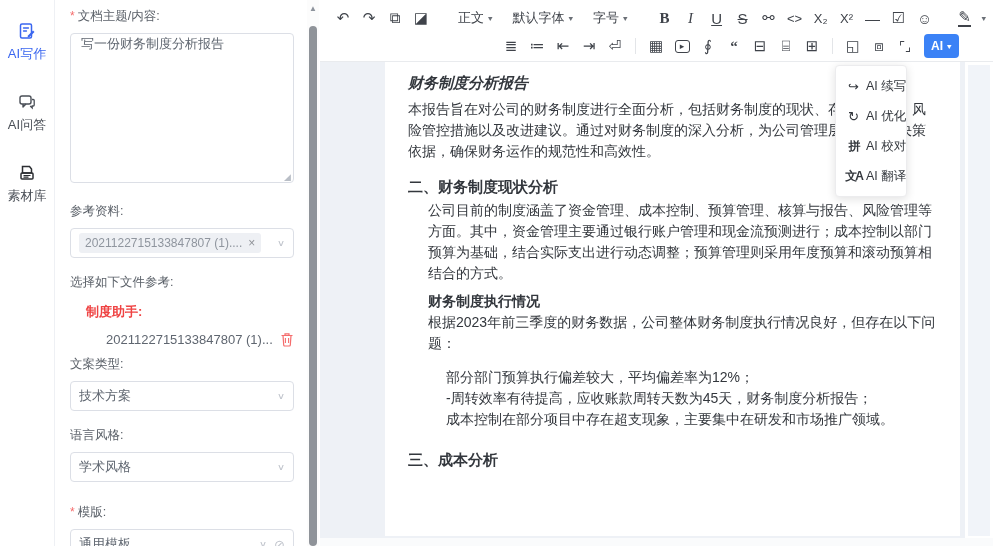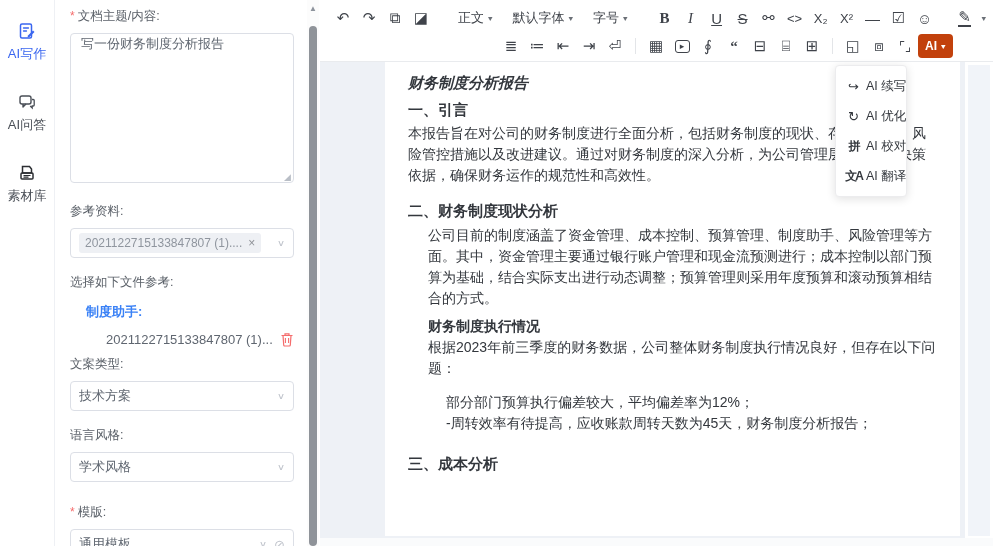--- a/index.html
+++ b/index.html
@@ -27,21 +27,21 @@
   .ta-grip { position:absolute; right:3px; bottom:5px; font-size:9px; color:#b9bec6; }
   .fgroup { margin-top:16px; }
   .selectbox { margin-top:8px; height:30px; border:1px solid #dcdfe6; border-radius:4px;
      display:flex; align-items:center; padding:0 8px; font-size:13px; color:#5f6670;
      background:#fff; position:relative; cursor:pointer; }
   .selectbox .chev { margin-left:auto; color:#c0c4cc; font-size:11px; transform:scaleY(.8); }
   .tag { background:#eef0f4; border-radius:3px; font-size:12px; color:#8f959e;
      padding:3px 6px; display:inline-flex; align-items:center; max-width:185px;
      white-space:nowrap; overflow:hidden; }
   .tag .tag-x { margin-left:6px; color:#909399; font-size:12px; cursor:pointer; }
-  .sub1 { margin-top:12px; margin-left:16px; font-size:13px; color:#3b82f6; font-weight:bold; }
+  .sub1 { margin-top:12px; margin-left:16px; font-size:13px; color:#ef4444; font-weight:bold; }
   .filerow { margin-top:11px; margin-left:36px; display:flex; align-items:center; font-size:13px; color:#5f6670; }
   .filerow .fname { flex:1; white-space:nowrap; overflow:hidden; }
   .trash { width:14px; height:15px; margin-left:8px; cursor:pointer; flex:none; }
   .okcirc { color:#c0c4cc; font-size:13px; margin-left:7px; }
 
   
   .fscroll { position:absolute; left:307px; top:0; width:12px; height:546px; background:#fcfcfc; }
   .fscroll .arrow { position:absolute; top:4px; left:0; width:12px; text-align:center;
      font-size:8px; color:#8d939c; }
   .fscroll .thumb { position:absolute; top:26px; bottom:0; left:2px; width:8px;
@@ -61,23 +61,23 @@
      width:15px; height:13px; display:inline-flex; align-items:center; justify-content:center; }
   .ic.b { font-weight:bold; font-family:"Liberation Serif","DejaVu Serif",serif; }
   .ic.i { font-style:italic; font-family:"Liberation Serif","DejaVu Serif",serif; }
   .ic.u span { text-decoration:underline; }
   .ic.s span { text-decoration:line-through; }
   .ic.bar span { border-bottom:2.5px solid #3f434a; line-height:1.05; }
   .sep { width:1px; height:16px; background:#e3e5e8; margin:0 7px; }
   .tb-select { display:inline-flex; align-items:center; font-size:13px; color:#3f434a;
      margin:0 10px; cursor:pointer; white-space:nowrap; }
   .caret { font-size:9px; color:#6b7077; margin-left:4px; transform:scaleY(.9); }
-  .ai-btn { display:inline-flex; align-items:center; background:#c2410c; color:#fff;
+  .ai-btn { display:inline-flex; align-items:center; background:#3b82f6; color:#fff;
      border-radius:4px; height:20px; padding:12px 7px; font-size:12px; font-weight:bold;
-     cursor:pointer; }
+     margin-left:6px; cursor:pointer; }
   .ai-btn .caret { color:#fff; }
 
   .canvas { position:absolute; left:0; right:28px; top:62px; bottom:0; background:#eef1f6; }
   .page { position:absolute; left:65px; right:5px; top:0; bottom:10px; background:#fff;
      padding:7px 22px 0 23px; color:#33373d; font-size:14px; line-height:1.5; overflow:hidden; }
   .d-title { font-size:15px; font-weight:bold; margin:3px 0 4px;font-style:italic; }
   .d-h2 { font-size:15px; font-weight:bold; margin:2px 0 2px; }
   .d-h2.gap { margin-top:14px; }
   .d-h2.gap2 { margin-top:19px; margin-bottom:14px; }
   .d-h3 { font-weight:bold; margin-left:20px; margin-top:7px; }
@@ -278,28 +278,28 @@
         <span class="ai-btn">
           <span>AI</span>
           <span class="caret">▾</span>
         </span>
       </div>
     </div>
 
     <div class="canvas">
       <div class="page">
         <div class="d-title">财务制度分析报告</div>
-        <div class="d-h2">一、引言</div>
         <p class="d-p">本报告旨在对公司的财务制度进行全面分析，包括财务制度的现状、存在的问题、风险管控措施以及改进建议。通过对财务制度的深入分析，为公司管理层提供科学决策依据，确保财务运作的规范性和高效性。</p>
         <div class="d-h2 gap">二、财务制度现状分析</div>
-        <p class="d-p d-p2">公司目前的制度涵盖了资金管理、成本控制、预算管理、制度助手、风险管理等方面。其中，资金管理主要通过银行账户管理和现金流预测进行；成本控制以部门预算为基础，结合实际支出进行动态调整；预算管理则采用年度预算和滚动预算相结合的方式。</p>
+        <p class="d-p d-p2">公司目前的制度涵盖了资金管理、成本控制、预算管理、核算与报告、风险管理等方面。其中，资金管理主要通过银行账户管理和现金流预测进行；成本控制以部门预算为基础，结合实际支出进行动态调整；预算管理则采用年度预算和滚动预算相结合的方式。</p>
         <div class="d-h3">财务制度执行情况</div>
         <p class="d-p d-p2">根据2023年前三季度的财务数据，公司整体财务制度执行情况良好，但存在以下问题：</p>
         <p class="d-p d-li first">部分部门预算执行偏差较大，平均偏差率为12%；</p>
         <p class="d-p d-li">-周转效率有待提高，应收账款周转天数为45天，财务制度分析报告；</p>
+        <p class="d-p d-li last">成本控制在部分项目中存在超支现象，主要集中在研发和市场推广领域。</p>
         <div class="d-h2 gap2">三、成本分析</div>
 
       </div>
 
       <div class="ai-menu">
         <div class="mi">
           <span class="mic">↪</span>
           <span>AI 续写</span>
         </div>
         <div class="mi">

